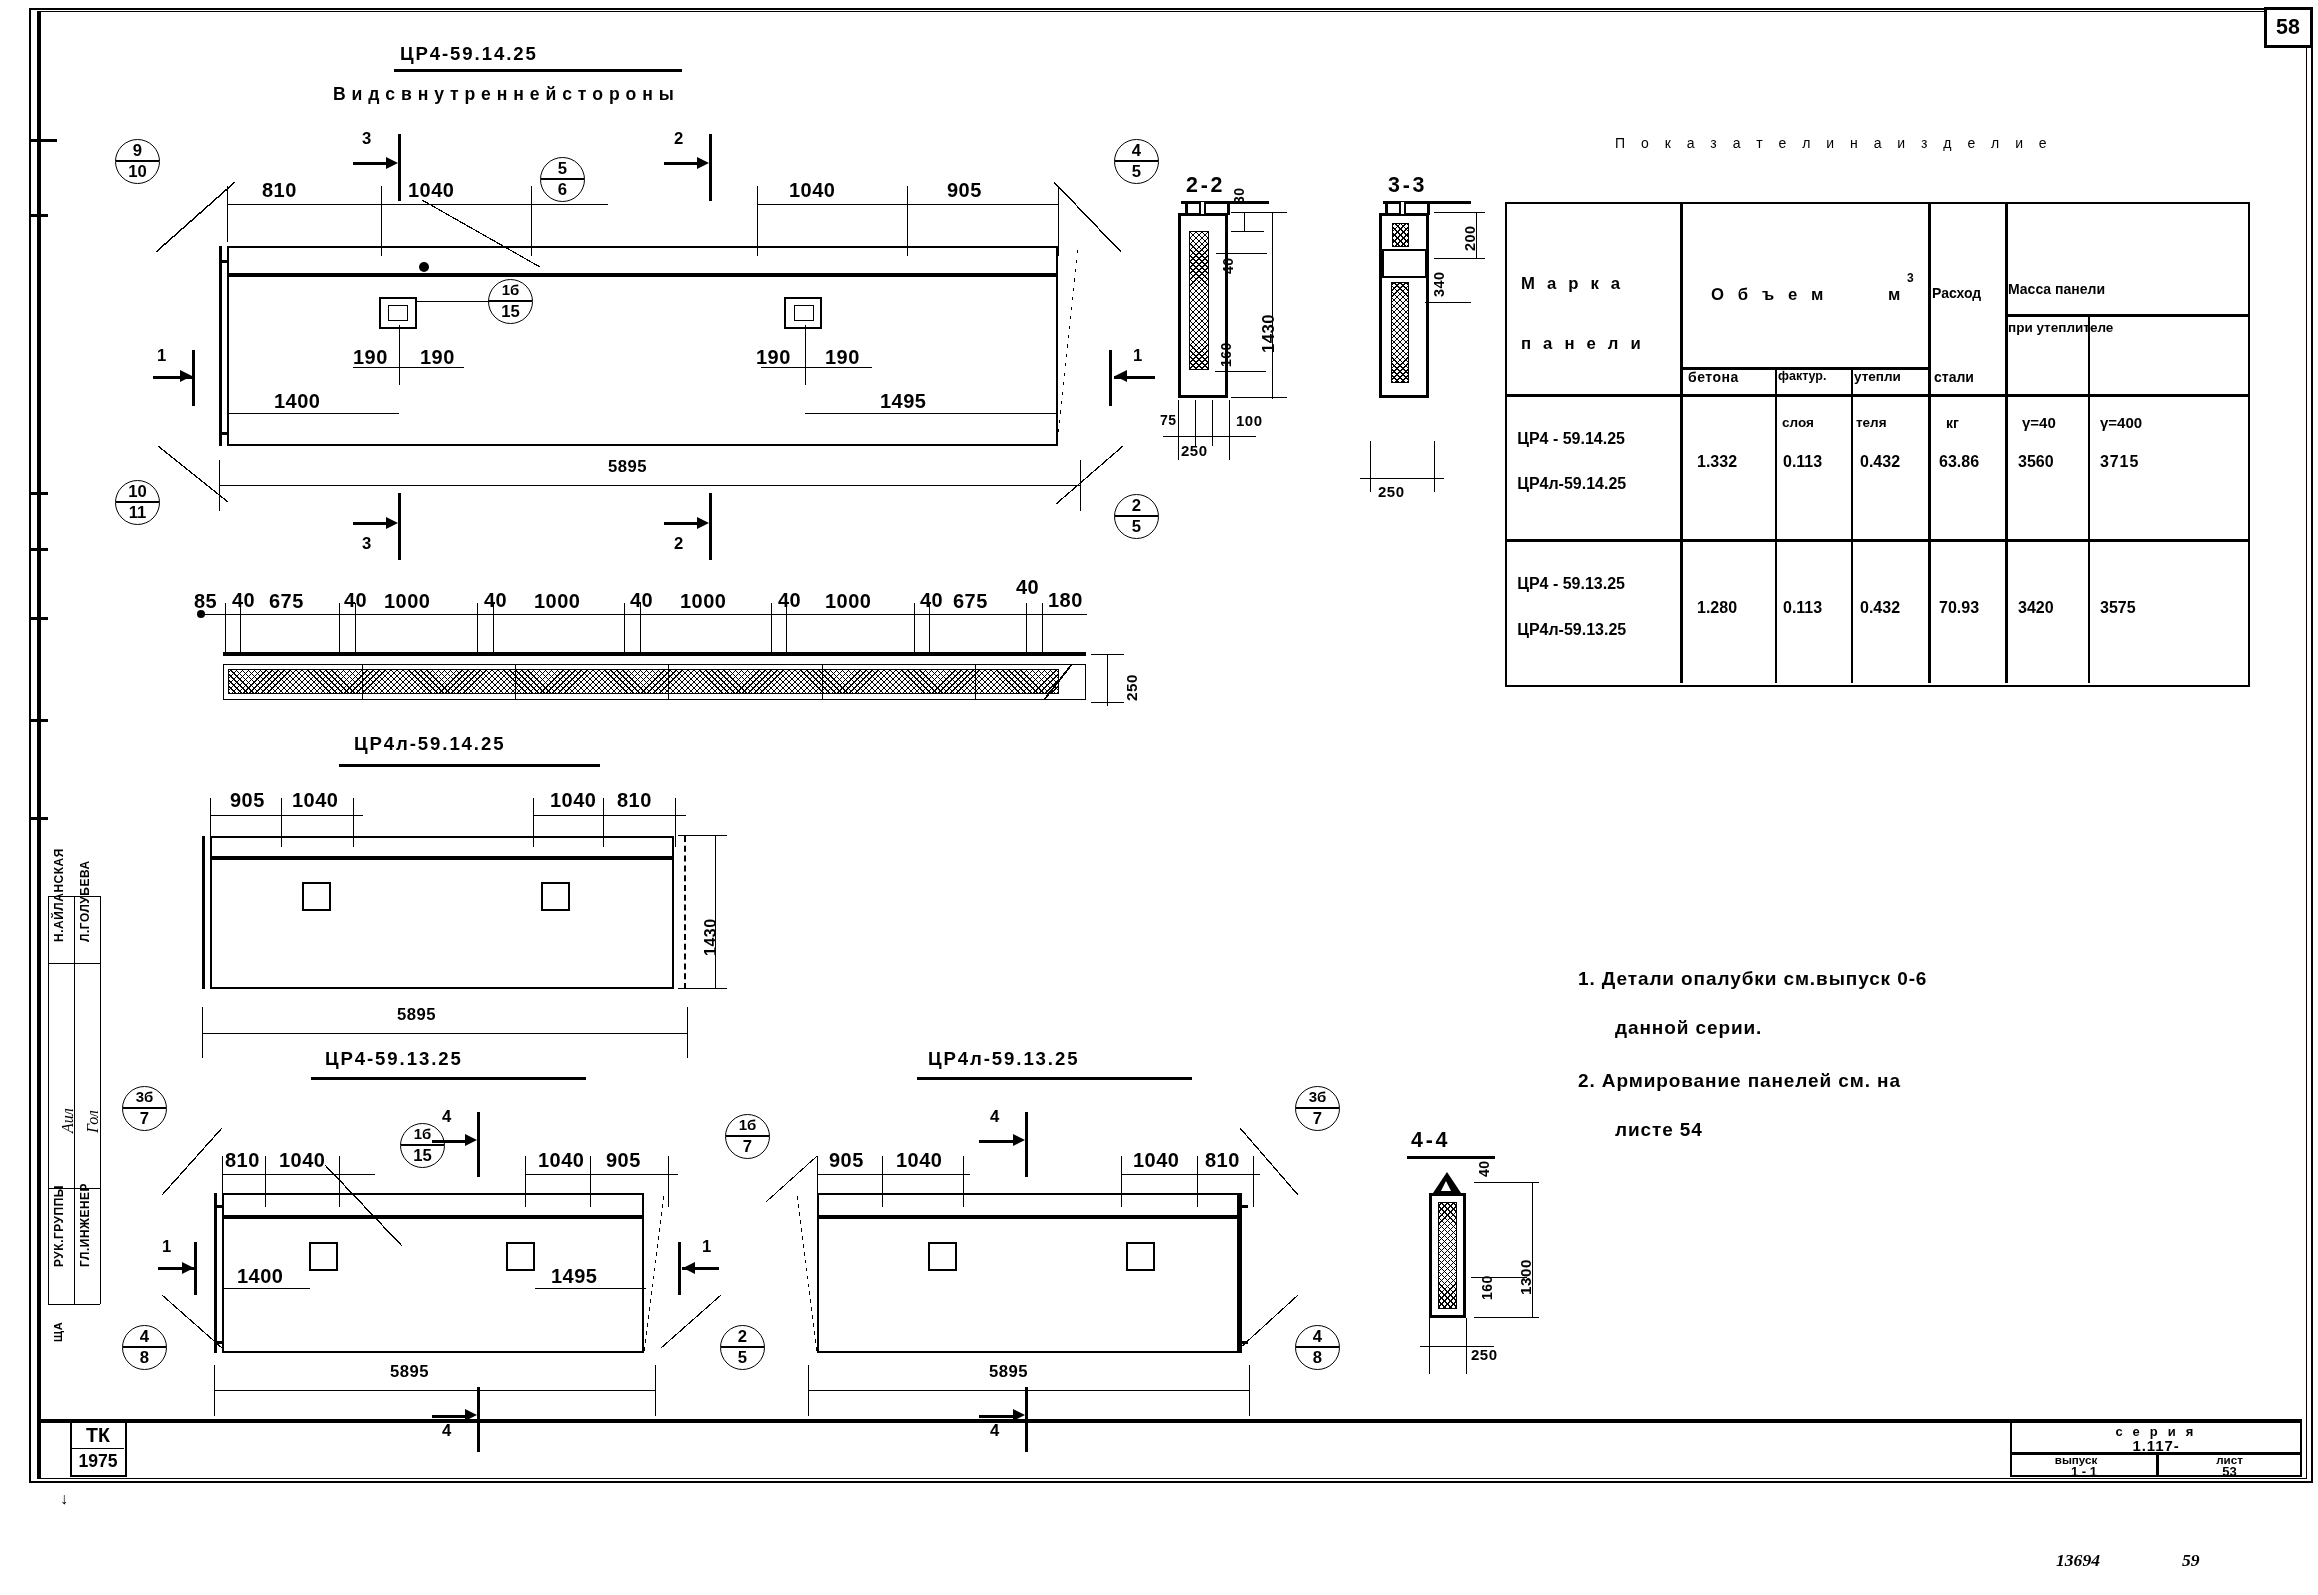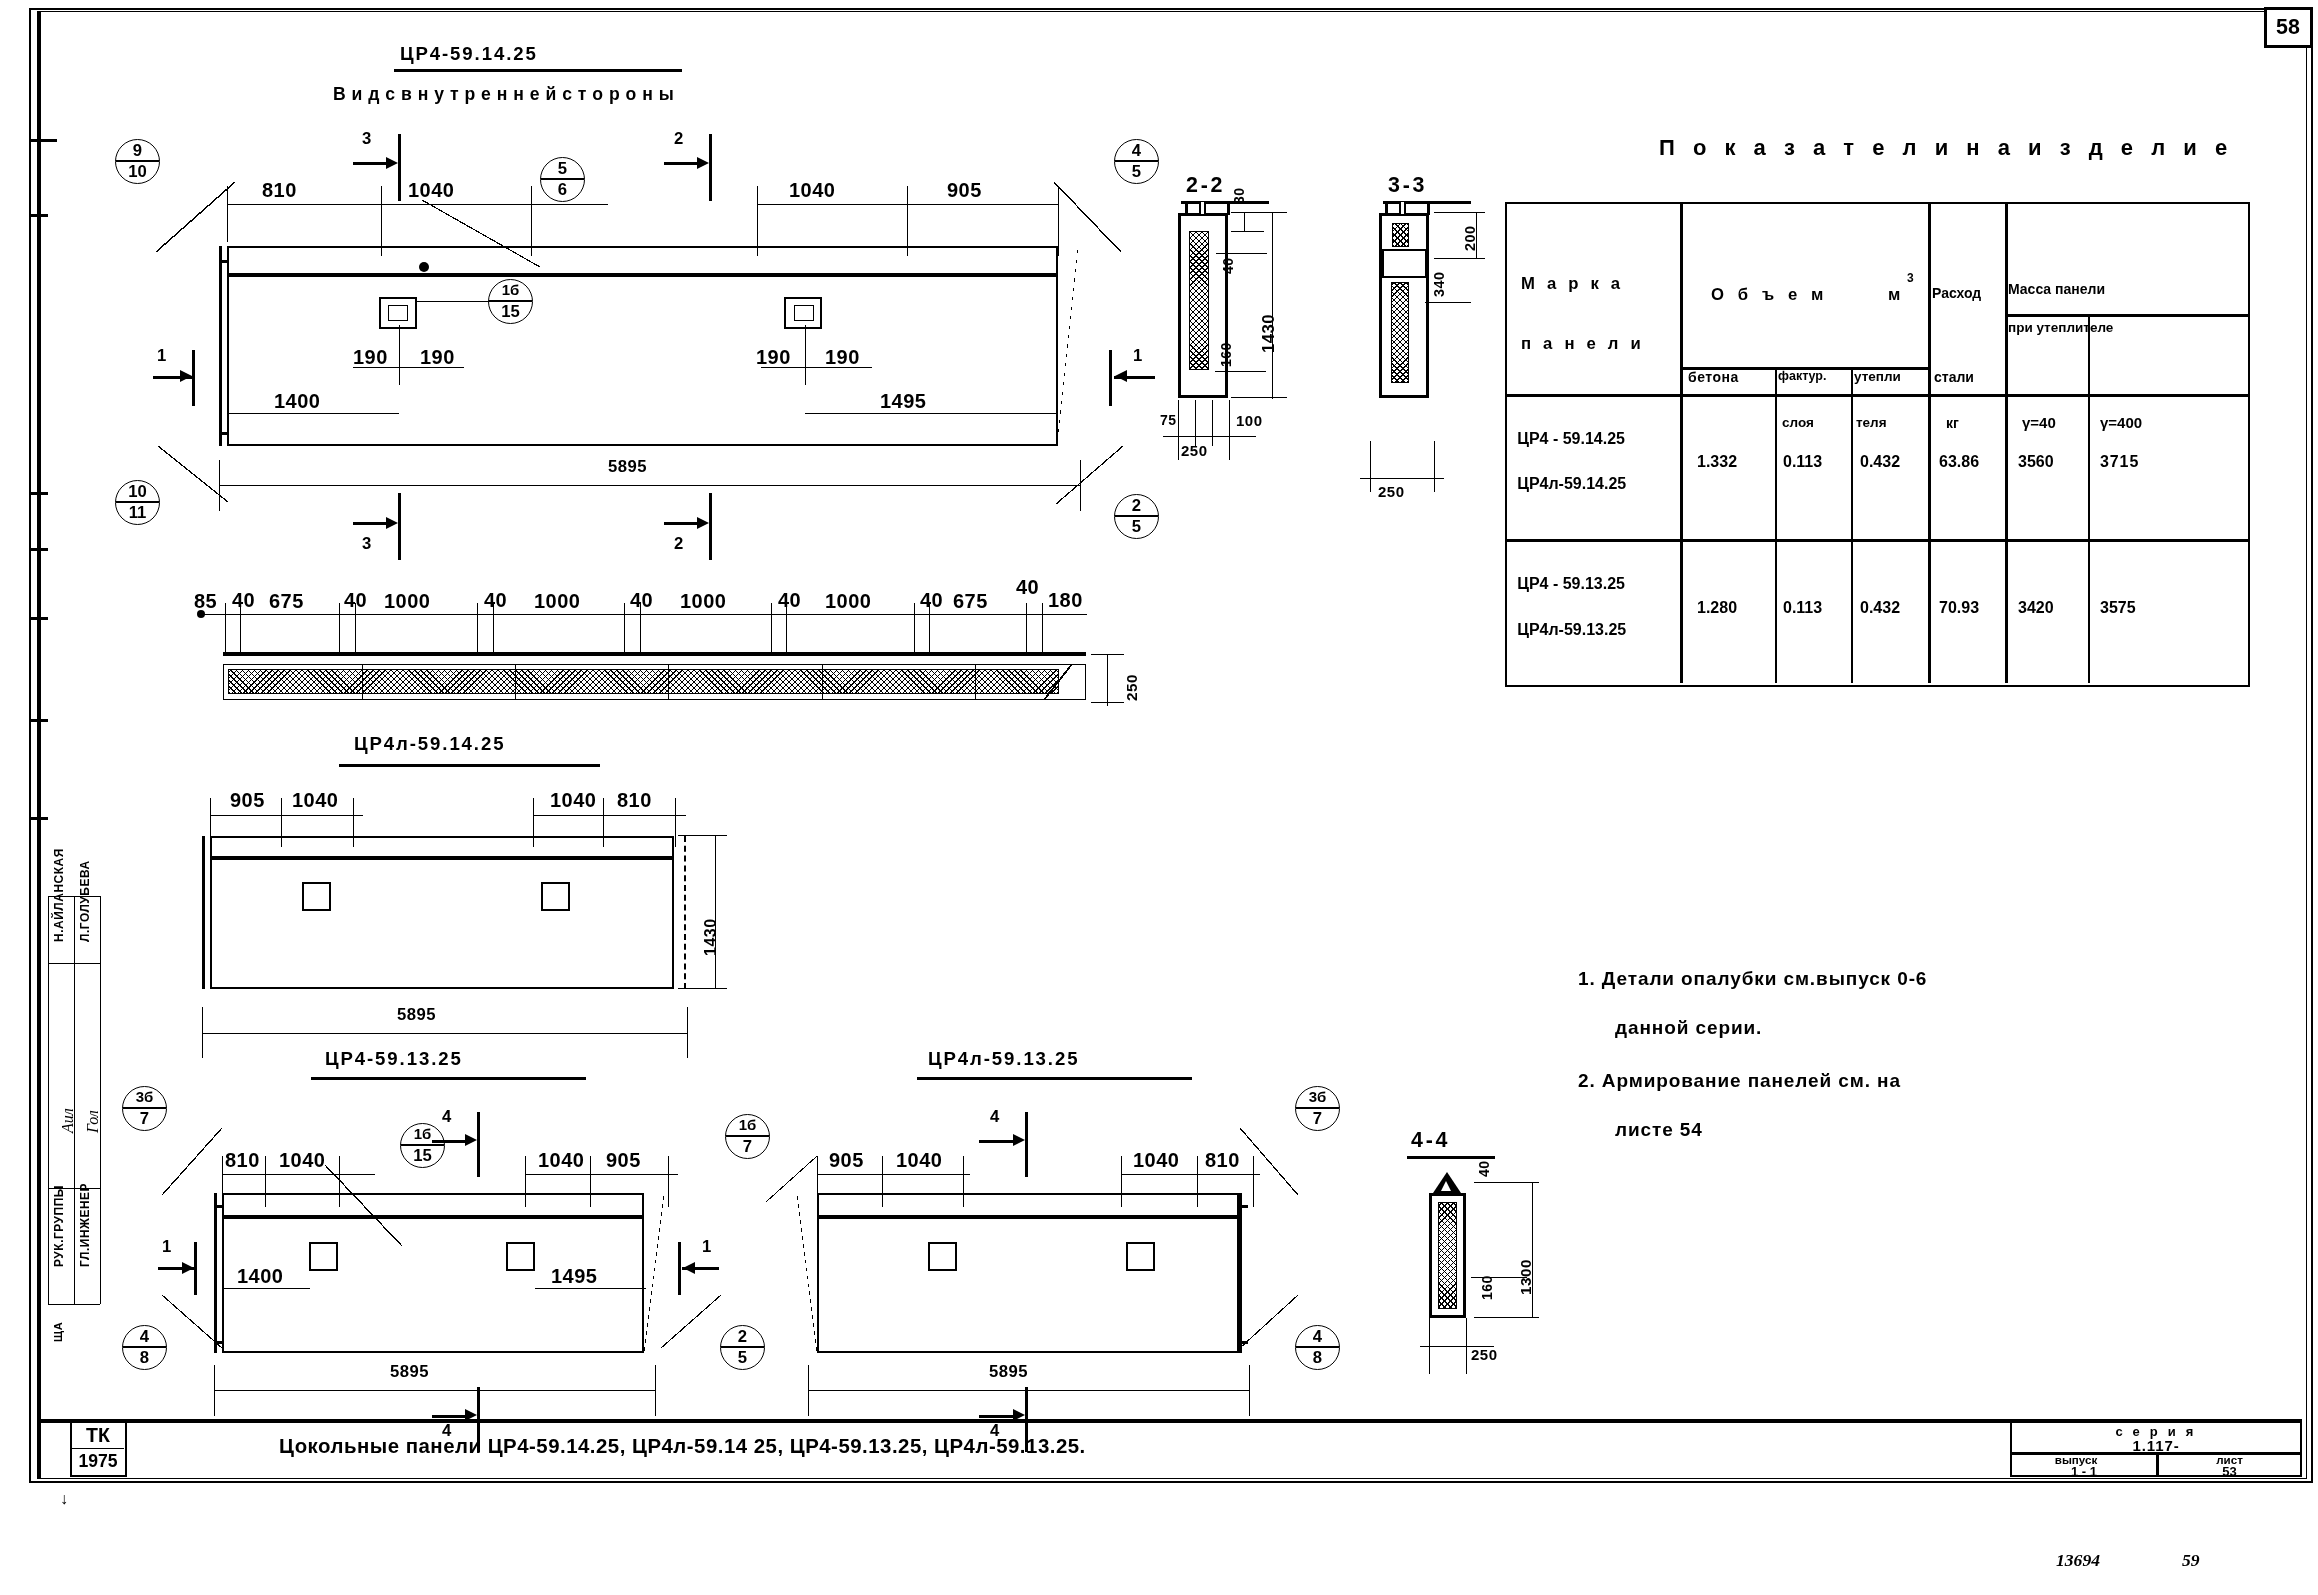--- a/index.html
+++ b/index.html
@@ -65,22 +65,22 @@
 
   
   .ptable{position:absolute;left:1505px;top:202px;width:745px;height:485px;
       border:2.8px solid #000;box-sizing:border-box;background:#fff;}
   .ptable .cellline-v{position:absolute;width:1.9px;background:#000;}
   .ptable .cellline-vh{position:absolute;width:2.8px;background:#000;}
   .ptable .cellline-hh{position:absolute;height:2.8px;background:#000;}
   .ptable .cel{position:absolute;font-size:14.4px;font-weight:700;letter-spacing:0.9px;
       white-space:nowrap;}
 
-  .tbl-title{position:absolute;left:1615px;top:135px;font-size:22px;font-weight:700;
-      letter-spacing:6px;white-space:nowrap;margin-left:44px;}
+  .tbl-title{position:absolute;left:1615px;top:135px;font-size:14px;font-weight:400;
+      letter-spacing:6px;white-space:nowrap;}
 
   
   .note{position:absolute;font-size:19px;font-weight:700;letter-spacing:0.9px;white-space:nowrap;}
   .tb-tk{position:absolute;left:70px;top:1420px;width:57px;height:57px;border:2.3px solid #000;
       box-sizing:border-box;}
   .tb-tk .r1,.tb-tk .r2{position:absolute;left:0;width:52px;text-align:center;font-weight:700;}
   .tb-tk .r1{top:1.9px;font-size:19.5px;}
   .tb-tk .r2{top:29px;font-size:17.6px;}
   .tb-title{position:absolute;left:279px;top:1435px;font-size:20.4px;font-weight:700;
       letter-spacing:0.5px;white-space:nowrap;}
@@ -645,21 +645,20 @@
   <div class="note" style="left:1615px;top:1017px;">данной  серии.</div>
   <div class="note" style="left:1578px;top:1070px;">2. Армирование панелей см. на</div>
   <div class="note" style="left:1615px;top:1119px;">листе 54</div>
 
   <div class="hl4 abs" style="left:37px;top:1419px;width:2265px;"></div>
   <div class="tb-tk">
     <div class="hl abs" style="left:0;top:26px;width:52px;"></div>
     <div class="r1">ТК</div>
     <div class="r2">1975</div>
   </div>
-  <div class="tb-title">Цокольные   панели  ЦР4-59.14.25, ЦР4л-59.14 25, ЦР4-59.13.25, ЦР4л-59.13.25.</div>
 
   <div class="seriesbox">
     <div class="hl2 abs" style="left:0;top:30px;width:288px;"></div>
     <div class="vl2 abs" style="left:144px;top:30px;height:25px;"></div>
     <div class="series-lbl" style="top:1.9px;font-size:13px;letter-spacing:3.2px;">с е р и я</div>
     <div class="series-lbl" style="top:15px;font-size:15px;letter-spacing:0.9px;">1.117-</div>
     <div class="abs" style="left:0;top:31px;width:128px;text-align:center;font-size:11.6px;font-weight:700;">выпуск</div>
     <div class="abs" style="left:0;top:42px;width:144px;text-align:center;font-size:13px;font-weight:700;">1 - 1</div>
     <div class="abs" style="left:147px;top:31px;width:141px;text-align:center;font-size:11.6px;font-weight:700;">лист</div>
     <div class="abs" style="left:147px;top:42px;width:141px;text-align:center;font-size:13px;font-weight:700;">53</div>

